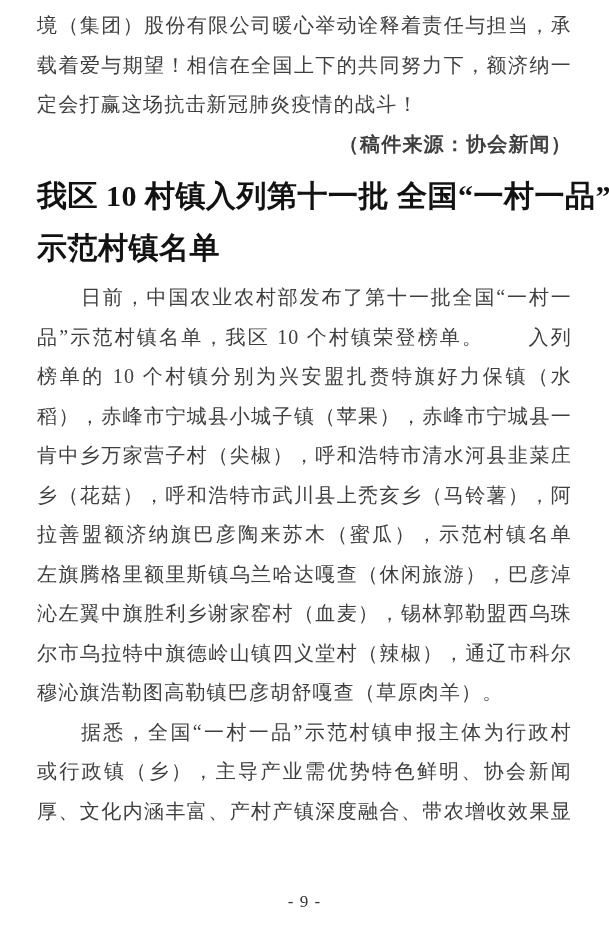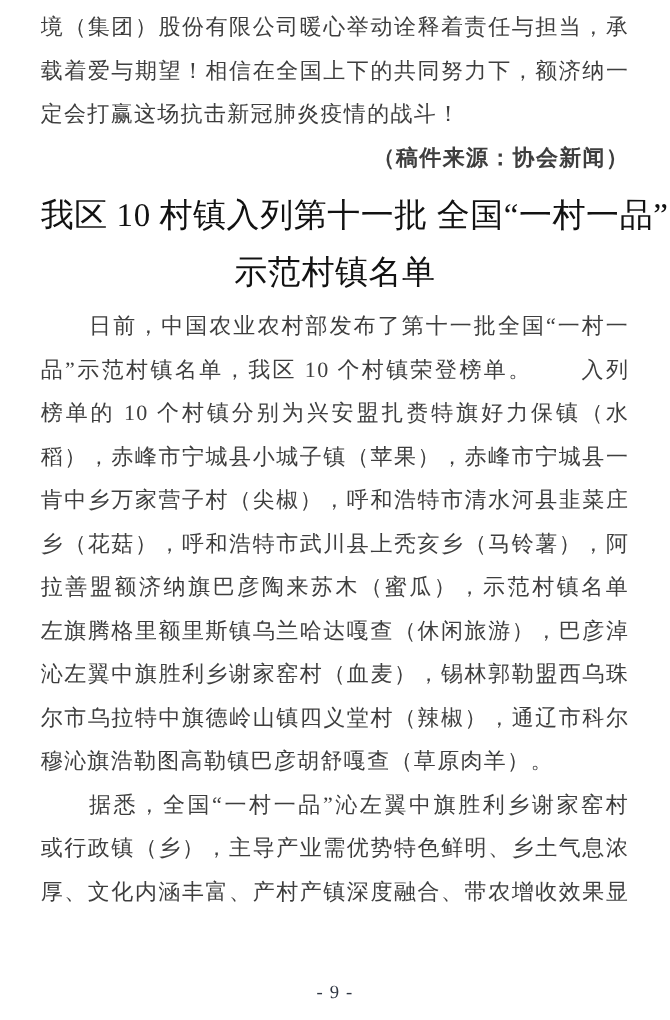--- a/index.html
+++ b/index.html
@@ -41,24 +41,24 @@
   }
   .bline.indent {           
     padding-left: 44px;
   }
   .para-intro   { margin-top: 6px; }
   .title-block  { margin-top: 6px; }
   .title-line {
     font-size: 30px;
     line-height: 52px;
     height: 52px;
-    font-weight: 400;
+    font-weight: 700;
     color: #121212;
     letter-spacing: 0.5px;
-    text-align: center;
+    text-align: left;
     white-space: pre;
   }
   .para-news    { margin-top: 4px; }
   .para-detail  { margin-top: 0; }
   .page-number {
     position: absolute;
     left: 0;
     right: 0;
     top: 891px;
     text-align: center;
@@ -94,20 +94,20 @@
     <div class="bline">肯中乡万家营子村（尖椒），呼和浩特市清水河县韭菜庄</div>
     <div class="bline">乡（花菇），呼和浩特市武川县上秃亥乡（马铃薯），阿</div>
     <div class="bline">拉善盟额济纳旗巴彦陶来苏木（蜜瓜），示范村镇名单</div>
     <div class="bline">左旗腾格里额里斯镇乌兰哈达嘎查（休闲旅游），巴彦淖</div>
     <div class="bline">沁左翼中旗胜利乡谢家窑村（血麦），锡林郭勒盟西乌珠</div>
     <div class="bline">尔市乌拉特中旗德岭山镇四义堂村（辣椒），通辽市科尔</div>
     <div class="bline endline">穆沁旗浩勒图高勒镇巴彦胡舒嘎查（草原肉羊）。</div>
   </div>
 
   <div class="para-detail">
-    <div class="bline indent">据悉，全国“一村一品”沁左翼中旗胜利乡谢家窑村</div>
-    <div class="bline">或行政镇（乡），主导产业需优势特色鲜明、乡土气息浓</div>
+    <div class="bline indent">据悉，全国“一村一品”示范村镇申报主体为行政村</div>
+    <div class="bline">或行政镇（乡），主导产业需优势特色鲜明、协会新闻</div>
     <div class="bline">厚、文化内涵丰富、产村产镇深度融合、带农增收效果显</div>
   </div>
 
   <div class="page-number">- 9 -</div>
 
 </div>
 
 </body></html>

